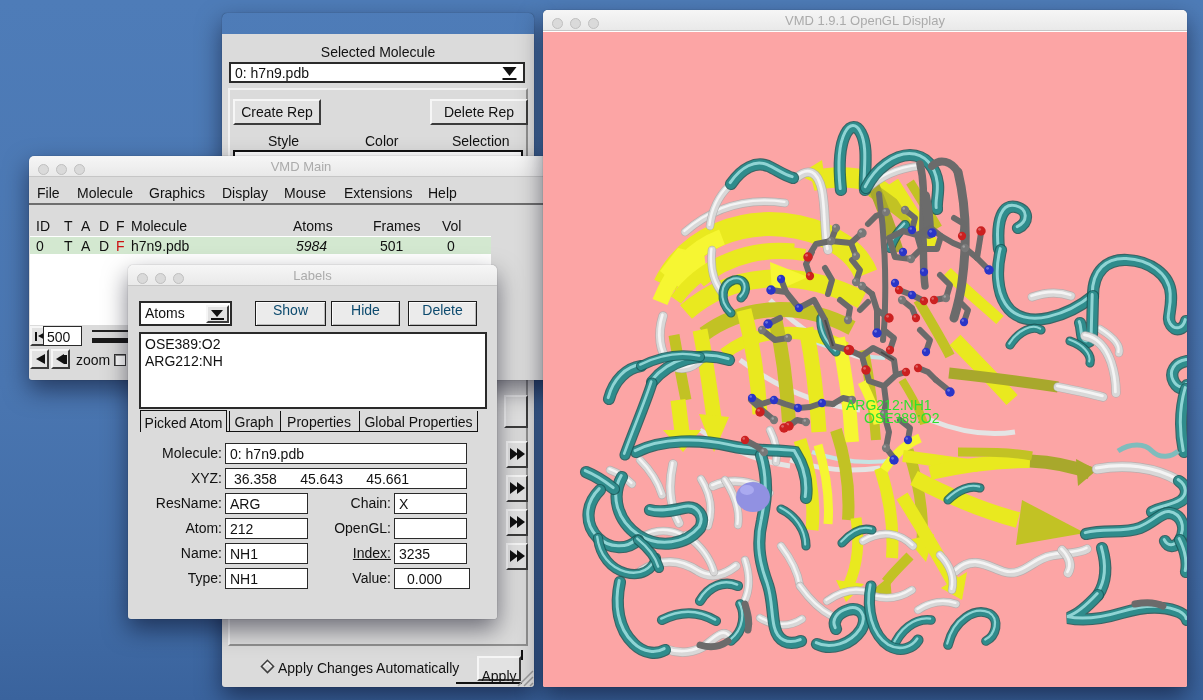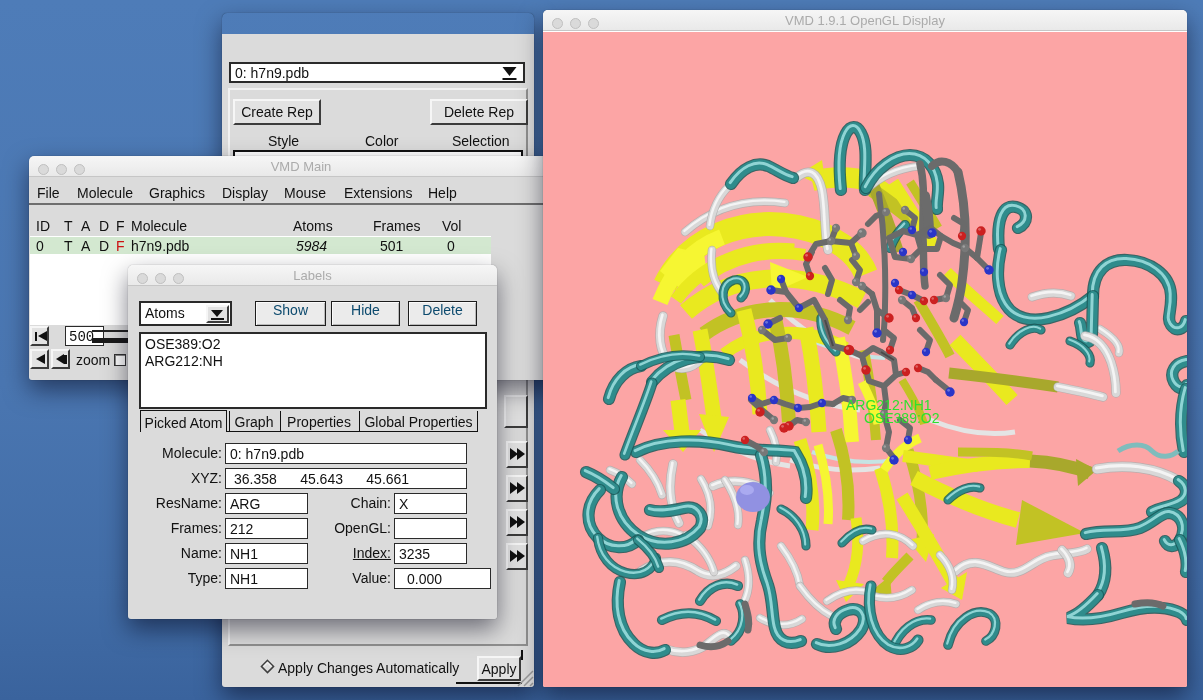--- a/index.html
+++ b/index.html
@@ -28,20 +28,21 @@
 .lbl { position:absolute; font-size:14px; color:#111; white-space:pre; }
 .entry { position:absolute; background:#fff; border:1px solid #2a2a2a;
   font-size:14px; color:#111; white-space:pre; overflow:hidden; }
 </style>
 </head>
 <body>
 
 <div class="win" id="gr" style="left:222px; top:13px; width:312px; height:674px;">
   <div class="tkbg"></div>
 
+  <div class="lbl" style="left:0; right:0; top:31px; text-align:center;">Selected Molecule</div>
   <div class="entry" style="left:7px; top:49px; width:296px; height:21px; border-width:2px; padding:1px 0 0 4px;">0: h7n9.pdb<svg style="position:absolute; right:6px; top:3px;" width="15" height="13">
         <polygon points="0.5,0 14.5,0 7.5,9" fill="#111"></polygon>
         <rect x="0.5" y="11" width="14" height="2" fill="#111"></rect>
       </svg></div>
 
   <div style="position:absolute; left:6px; top:75px; width:300px; height:558px;
     border-top:2px solid #f2f2f2; border-left:2px solid #f2f2f2;
     border-right:2px solid #8f8f8f; border-bottom:2px solid #8f8f8f; background:#dbdbdb;"></div>
   <div class="btn" style="left:11px; top:86px; width:88px; height:26px; padding-top:3px;">Create Rep</div>
   <div class="btn" style="left:208px; top:86px; width:98px; height:26px; padding-top:3px;">Delete Rep</div>
@@ -79,21 +80,21 @@
     </div>
   <div class="btn" style="left:284px; top:530px; width:22px; height:27px;">
       <span class="ff"></span>
     </div>
 
   <svg style="position:absolute; left:38px; top:646px;" width="15" height="15">
       <polygon points="7.5,1.5 13.5,7.5 7.5,13.5 1.5,7.5" fill="#dcdcdc" stroke="#3f3f3f" stroke-width="1.6"></polygon>
       <path d="M3.5,7.5 L7.5,3.5 L11.5,7.5" fill="none" stroke="#f2f2f2" stroke-width="1.4"></path>
     </svg>
   <div class="lbl" style="left:56px; top:647px;">Apply Changes Automatically</div>
-  <div class="btn" style="left:255px; top:643px; width:44px; height:25px; padding-top:3px;">Apply</div>
+  <div class="btn" style="left:255px; top:643px; width:44px; height:25px; padding-top:10px;">Apply</div>
   <div style="position:absolute; left:234px; top:669px; width:66px; height:2px; background:#111;"></div>
   <div style="position:absolute; left:299px; top:637px; width:2px; height:10px; background:#111;"></div>
   <svg style="position:absolute; right:0; bottom:0;" width="20" height="20">
     <path d="M4 19 L19 4 M10 19 L19 10 M16 19 L19 16" stroke="#999" stroke-width="1.5" fill="none"></path>
   </svg>
 </div>
 
 <div class="win" id="vmain" style="left:29px; top:156px; width:544px; height:224px;">
   <div class="tkbg"></div>
   <div class="tbar">
@@ -130,21 +131,21 @@
   <div class="lbl" style="left:87px; top:82px; color:#cc1111;">F</div>
   <div class="lbl" style="left:102px; top:82px;">h7n9.pdb</div>
   <div class="lbl" style="left:267px; top:82px;font-style:italic;">5984</div>
   <div class="lbl" style="left:351px; top:82px;">501</div>
   <div class="lbl" style="left:418px; top:82px;">0</div>
 
   <div class="btn" style="left:1px; top:170px; width:19px; height:20px;">
     <span style="position:absolute; left:3px; top:4px; width:2px; height:9px; background:#111;"></span>
     <span style="position:absolute; left:6px; top:3px; width:0; height:0; border-top:5.5px solid transparent; border-bottom:5.5px solid transparent; border-right:9px solid #111;"></span>
   </div>
-  <div class="entry" style="left:36px; top:170px; width:39px; height:20px; padding:2px 0 0 3px;font-family:Liberation Mono, monospace;">500</div>
+  <div class="entry" style="left:14px; top:170px; width:39px; height:20px; padding:2px 0 0 3px;">500</div>
   <div style="position:absolute; left:63px; top:174px; width:36px; height:1.5px; background:#222;"></div>
   <div style="position:absolute; left:63px; top:182px; width:36px; height:5px; background:#1a1a1a;"></div>
   <div class="btn" style="left:1px; top:193px; width:19px; height:20px;">
     <span style="position:absolute; left:4px; top:3px; width:0; height:0; border-top:5.5px solid transparent; border-bottom:5.5px solid transparent; border-right:9px solid #111;"></span>
   </div>
   <div class="btn" style="left:22px; top:193px; width:19px; height:20px;">
     <span style="position:absolute; left:3px; top:3px; width:0; height:0; border-top:5.5px solid transparent; border-bottom:5.5px solid transparent; border-right:8px solid #111;"></span>
     <span style="position:absolute; left:11px; top:4px; width:3px; height:9px; background:#111;"></span>
   </div>
   <div class="lbl" style="left:47px; top:196px;">zoom</div>
@@ -182,32 +183,32 @@
   <div style="position:absolute; left:349px; top:146px; width:1px; height:21px; background:#111;"></div>
 
   <div class="lbl" style="left:0; top:180px; width:94px; text-align:right;">Molecule:</div>
   <div class="entry" style="left:97px; top:178px; width:242px; height:21px; padding:2px 0 0 4px;">0: h7n9.pdb</div>
   <div class="lbl" style="left:0; top:205px; width:94px; text-align:right;">XYZ:</div>
   <div class="entry" style="left:97px; top:203px; width:242px; height:21px; padding:2px 0 0 8px;">36.358      45.643      45.661</div>
   <div class="lbl" style="left:0; top:230px; width:94px; text-align:right;">ResName:</div>
   <div class="entry" style="left:97px; top:228px; width:83px; height:21px; padding:2px 0 0 4px;">ARG</div>
   <div class="lbl" style="left:180px; top:230px; width:83px; text-align:right;">Chain:</div>
   <div class="entry" style="left:266px; top:228px; width:73px; height:21px; padding:2px 0 0 4px;">X</div>
-  <div class="lbl" style="left:0; top:255px; width:94px; text-align:right;">Frames:</div>
+  <div class="lbl" style="left:0; top:255px; width:94px; text-align:right;">Atom:</div>
   <div class="entry" style="left:97px; top:253px; width:83px; height:21px; padding:2px 0 16px 4px;">212</div>
   <div class="lbl" style="left:180px; top:255px; width:83px; text-align:right;">OpenGL:</div>
   <div class="entry" style="left:266px; top:253px; width:73px; height:21px; padding:2px 0 0 4px;"></div>
   <div class="lbl" style="left:0; top:280px; width:94px; text-align:right;">Name:</div>
   <div class="entry" style="left:97px; top:278px; width:83px; height:21px; padding:2px 0 0 4px;">NH1</div>
   <div class="lbl" style="left:180px; top:280px; width:83px; text-align:right;text-decoration:underline;">Index:</div>
   <div class="entry" style="left:266px; top:278px; width:73px; height:21px; padding:2px 0 0 4px;">3235</div>
   <div class="lbl" style="left:0; top:305px; width:94px; text-align:right;">Type:</div>
   <div class="entry" style="left:97px; top:303px; width:83px; height:21px; padding:2px 0 0 4px;">NH1</div>
   <div class="lbl" style="left:180px; top:305px; width:83px; text-align:right;">Value:</div>
-  <div class="entry" style="left:266px; top:303px; width:97px; height:21px; padding:2px 0 0 12px;">0.000</div>
+  <div class="entry" style="left:266px; top:303px; width:76px; height:21px; padding:2px 0 0 12px;">0.000</div>
 </div>
 
 <div class="win" id="gl" style="left:543px; top:10px; width:644px; height:677px; background:#fff; border-radius:5px 5px 2px 2px;">
   <div class="tbar">
       <span class="dots"><span class="dot"></span><span class="dot"></span><span class="dot"></span></span>
     <div class="ttl">VMD 1.9.1 OpenGL Display</div>
     </div>
   <div id="canvas" style="position:absolute; left:0; top:22px; width:644px; height:655px; background:#fca5a5; overflow:hidden; border-radius:0 0 2px 2px;">
     
     <svg width="644" height="655" viewBox="543 32 644 655">

